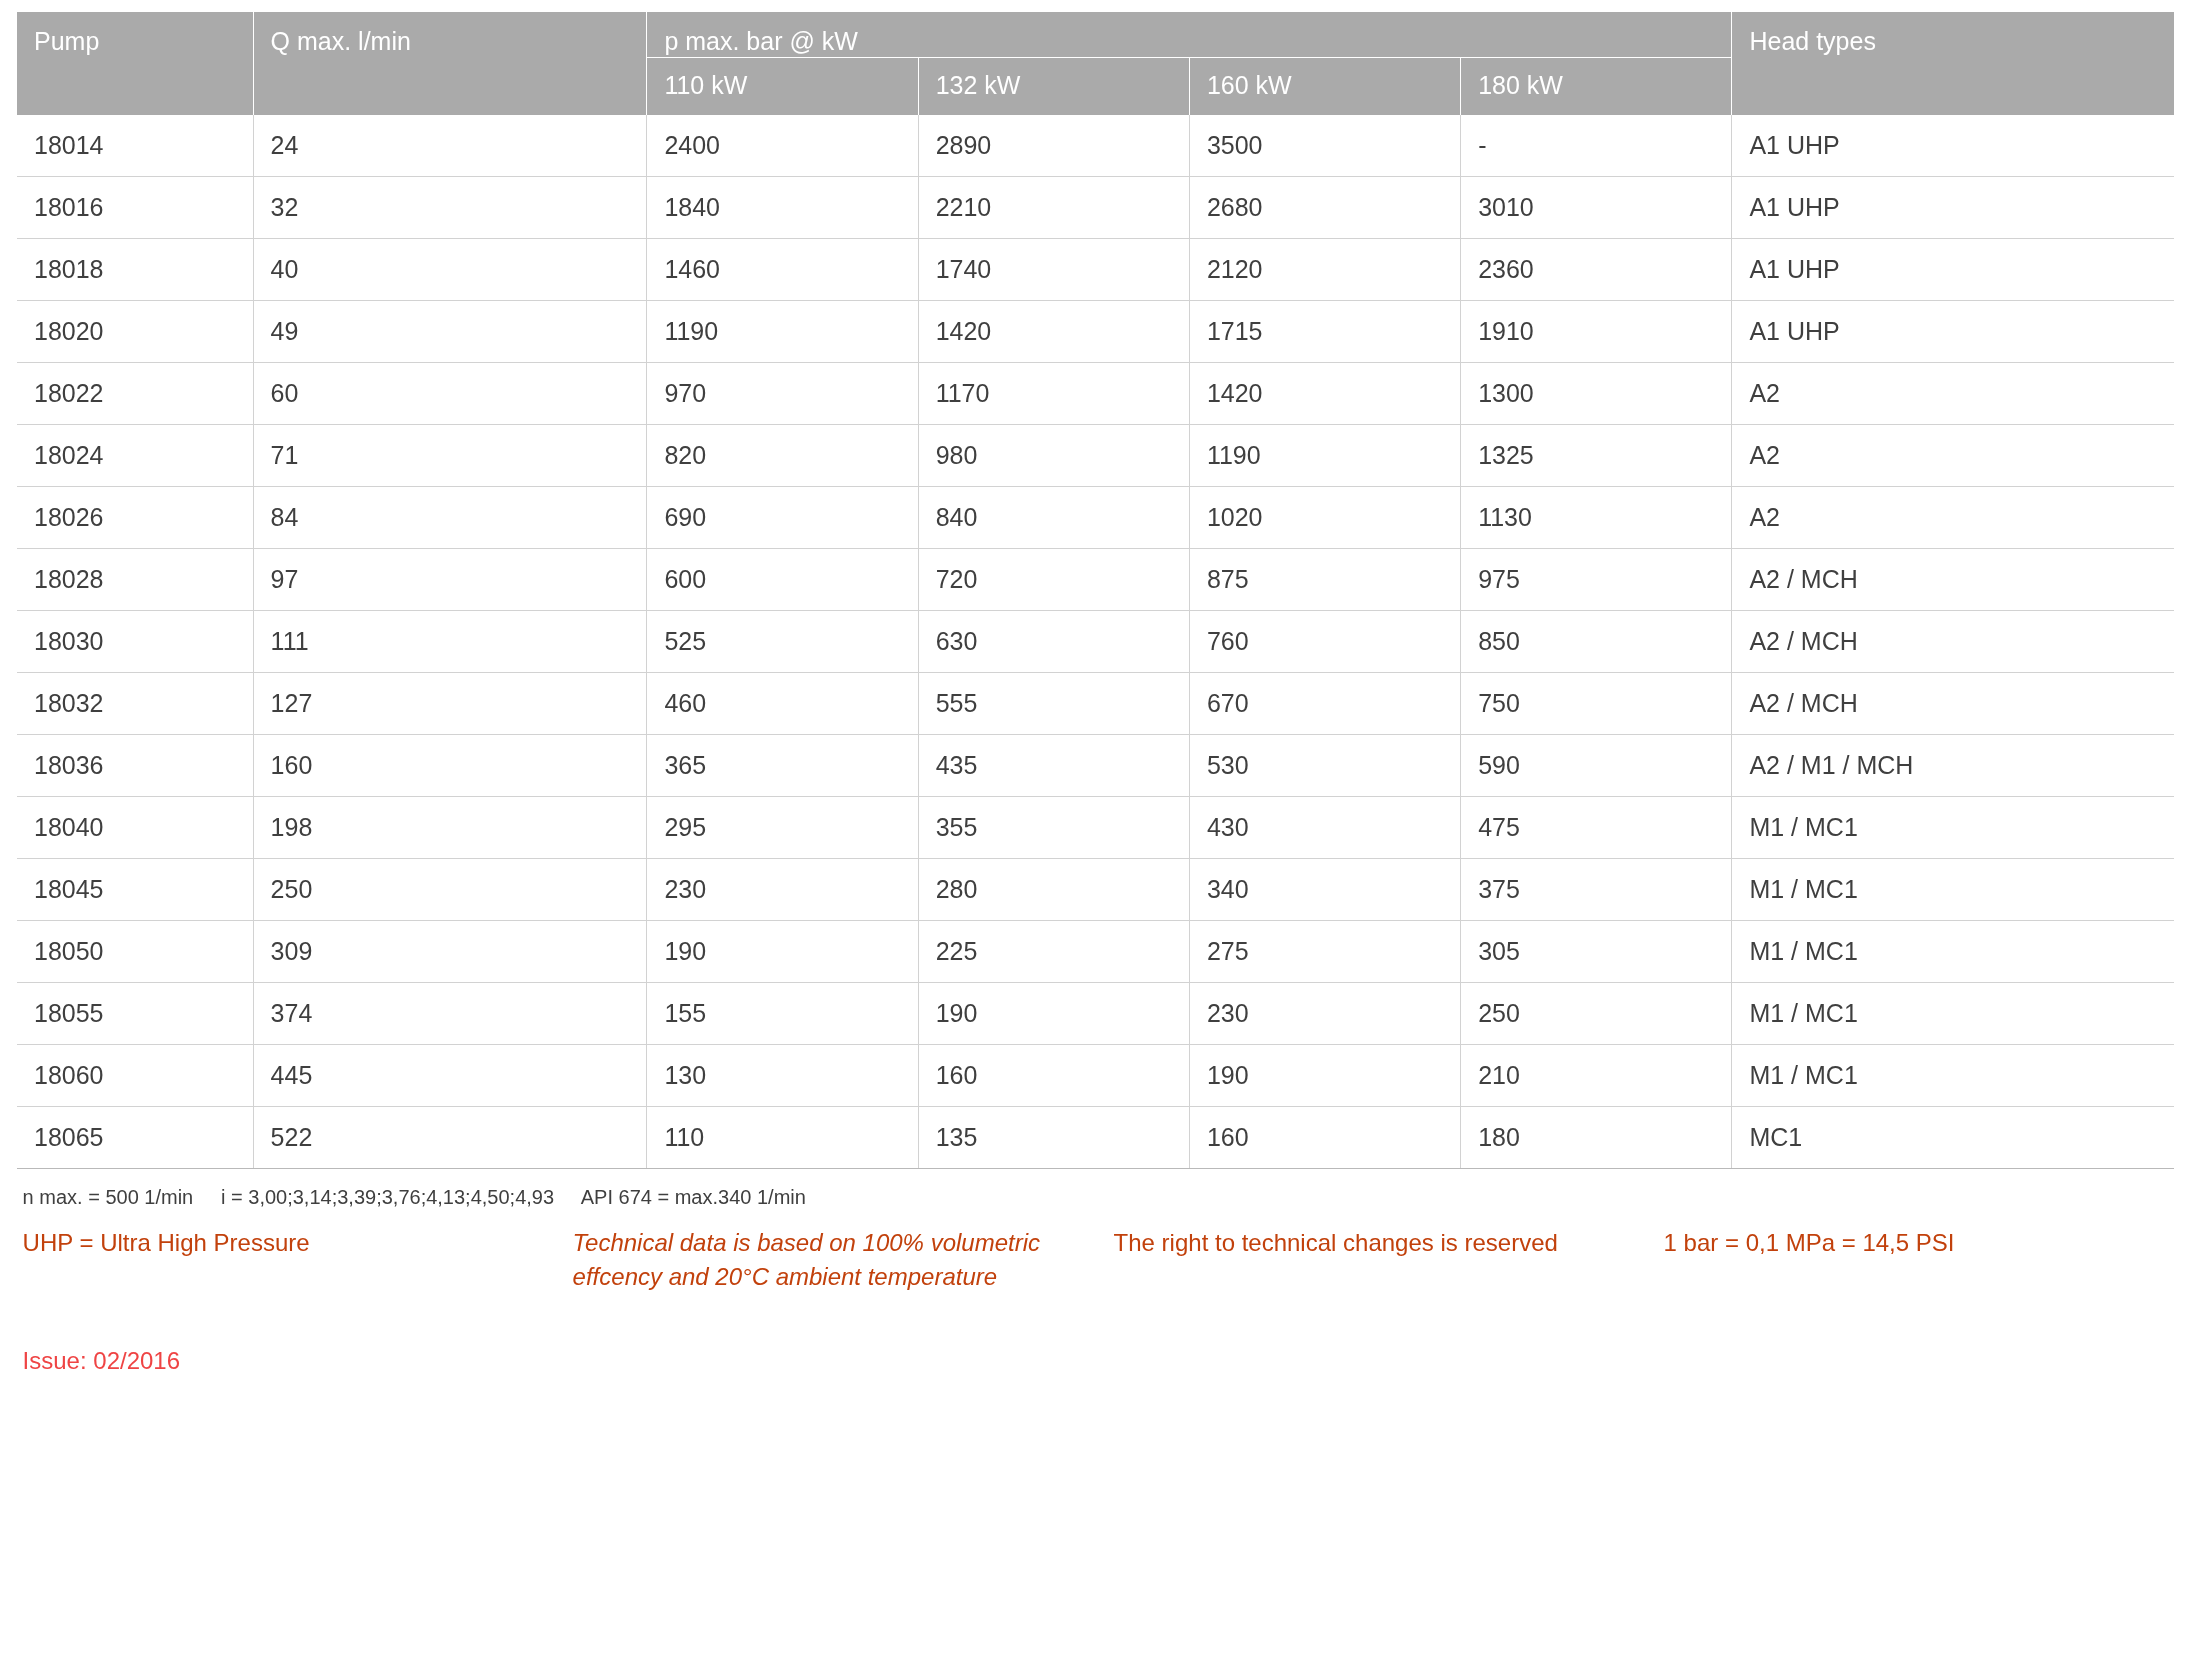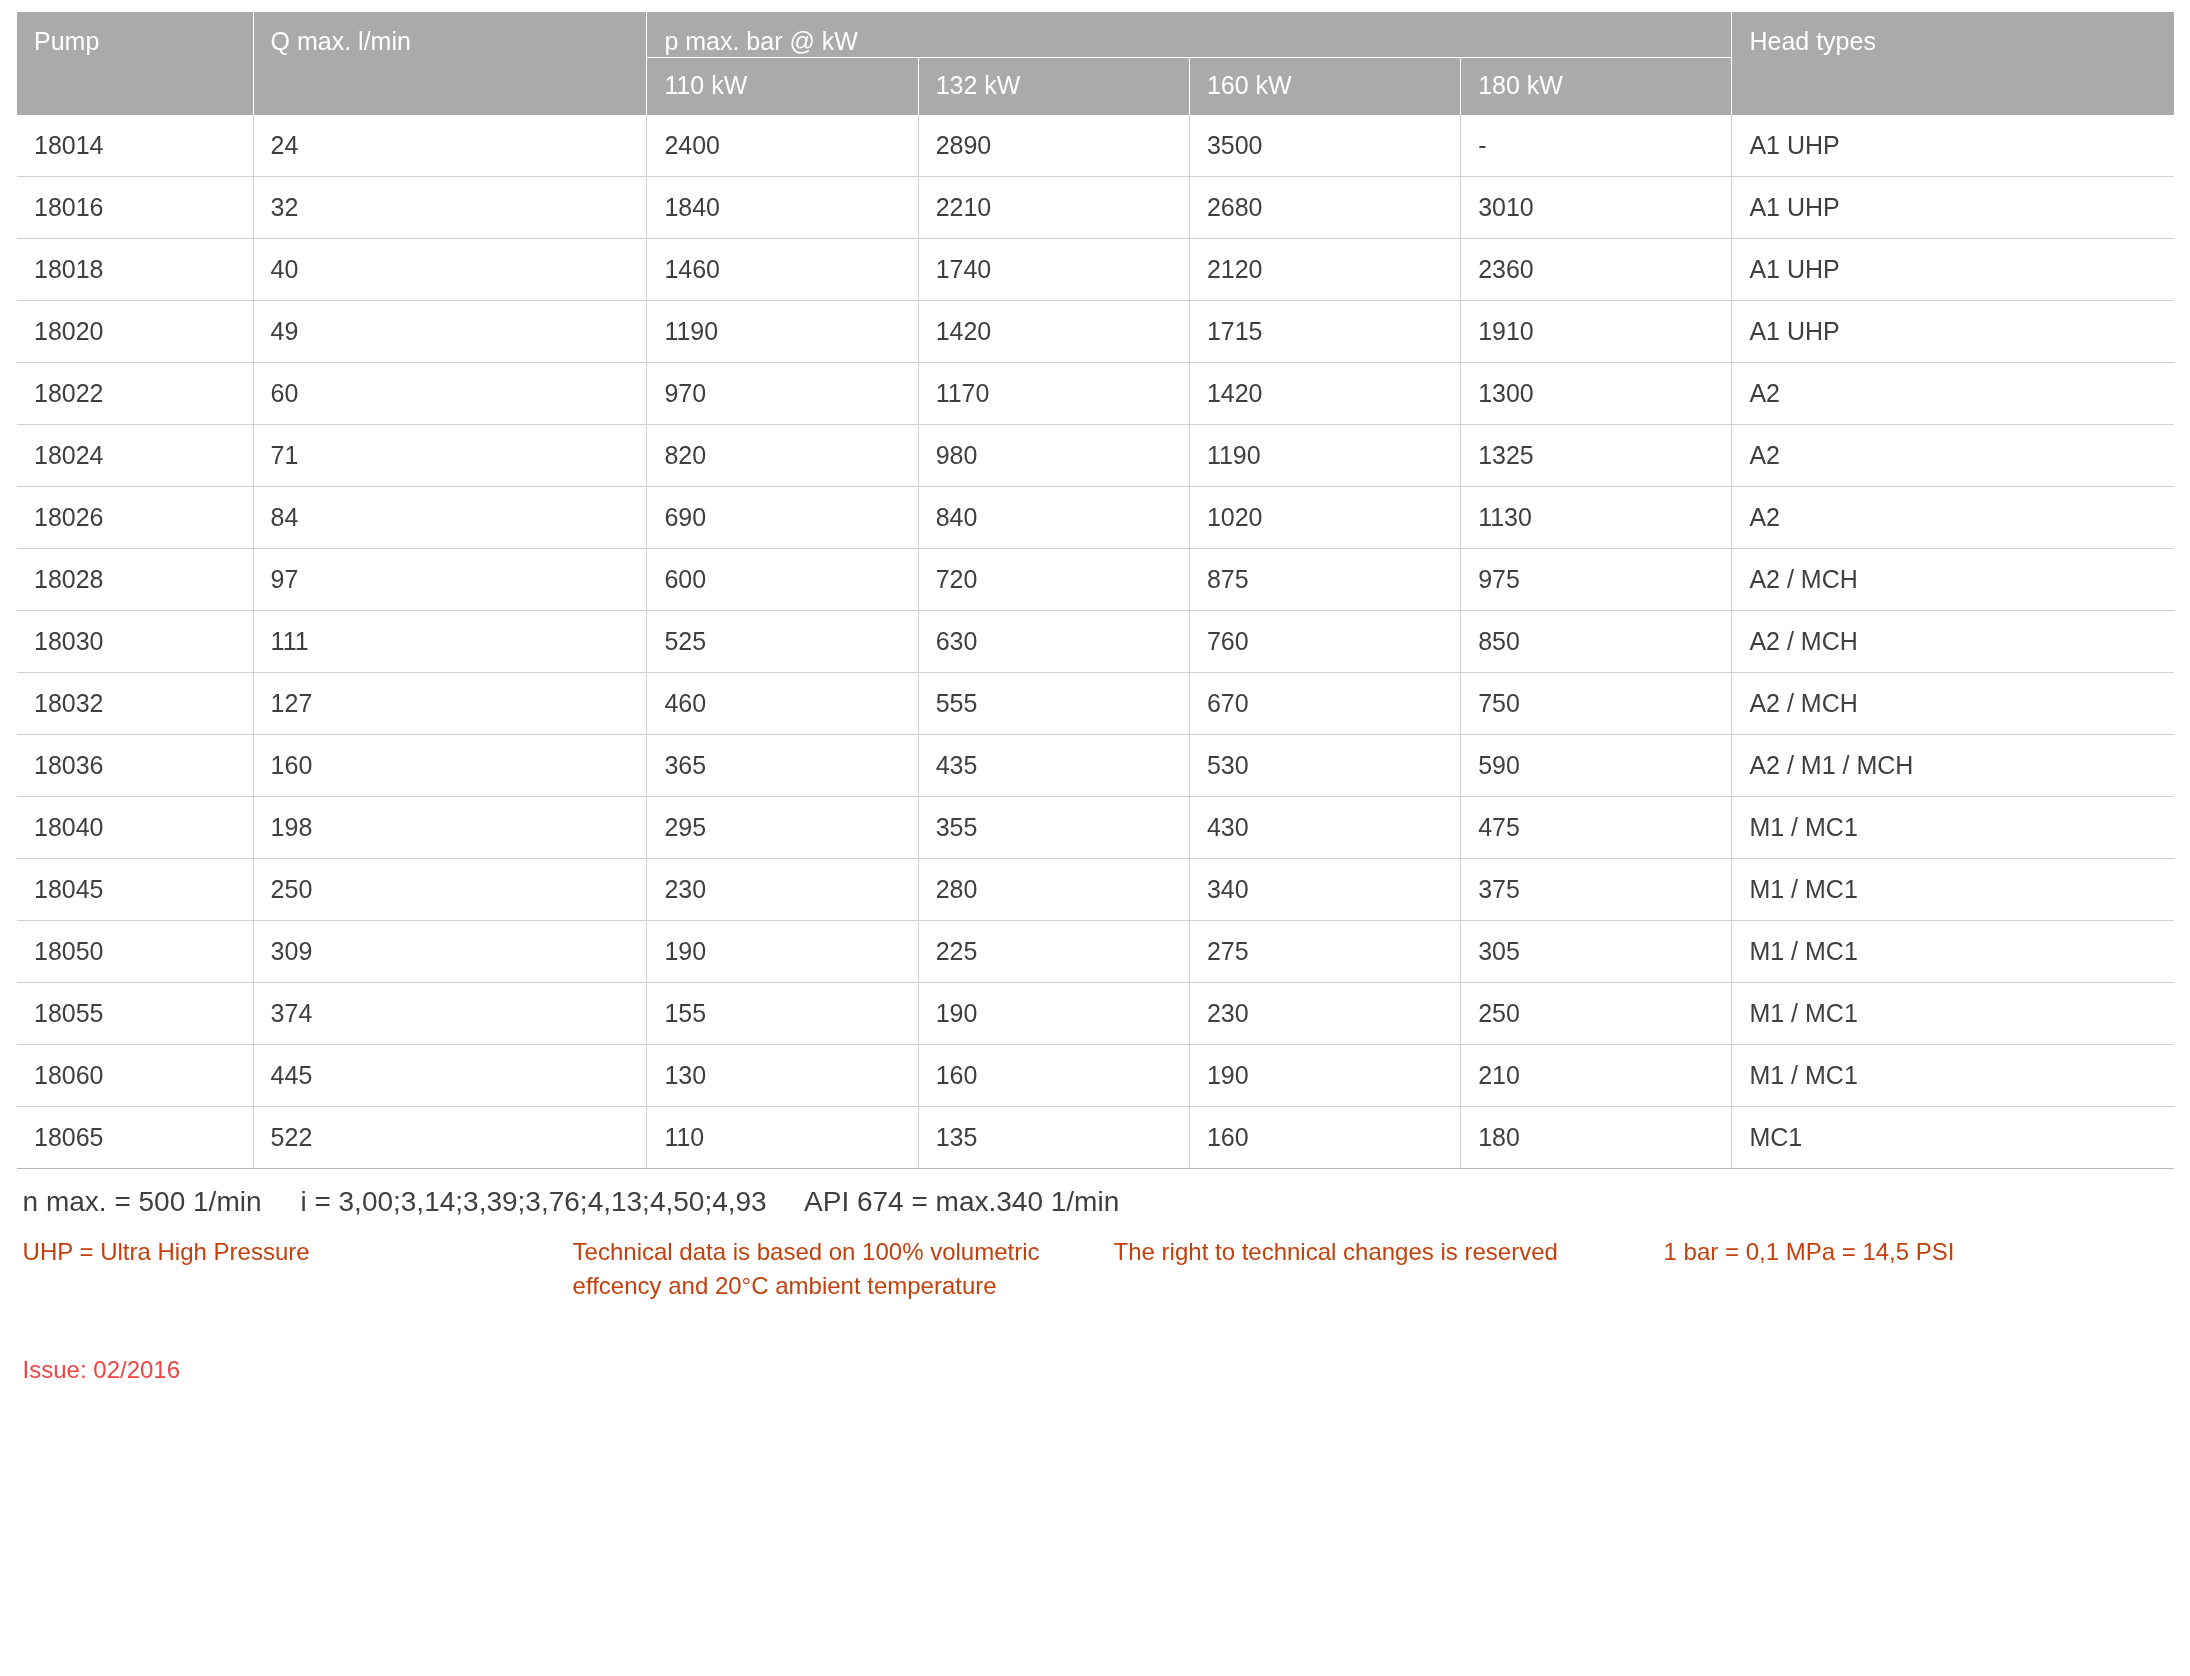--- a/index.html
+++ b/index.html
@@ -57,34 +57,34 @@
     border-right: 0.9px solid #d2d2d2;
     vertical-align: middle;
     white-space: nowrap;
     overflow: hidden;
     text-overflow: ellipsis;
   }
   tbody td.last { border-right: none; }
   tbody tr:last-child td { border-bottom: 0.9px solid #b9b9b9; }
 
   .notes-line {
-    font-size: 28px;
+    font-size: 20px;
     color: #3f3f3f;
     padding: 17px 5.6px 3.7px 5.6px;
     white-space: pre;
   }
   .footer {
     display: flex;
     padding: 13px 5.6px 0 5.6px;
     font-size: 24px;
     color: #c2410c;
     line-height: 1.45;
   }
   .footer .col1 { width: 550px; }
-  .footer .col2 { width: 541px; }
+  .footer .col2 { width: 541px; font-style: italic; }
   .footer .col3 { width: 550px; }
   .footer .col4 { width: 485px; }
   .issue {
     font-size: 24px;
     color: #ef4444;
     padding: 52px 5.6px 0 5.6px;
   }
 </style>
 </head>
 <body>

